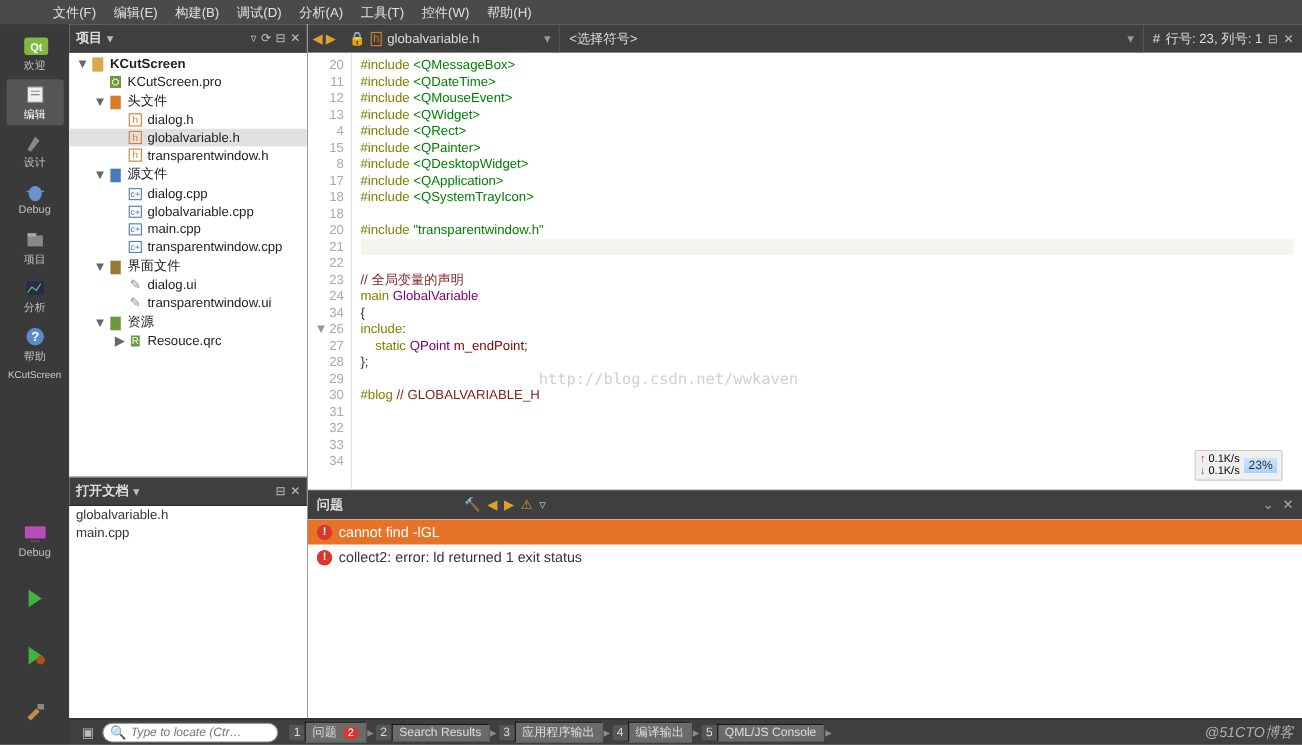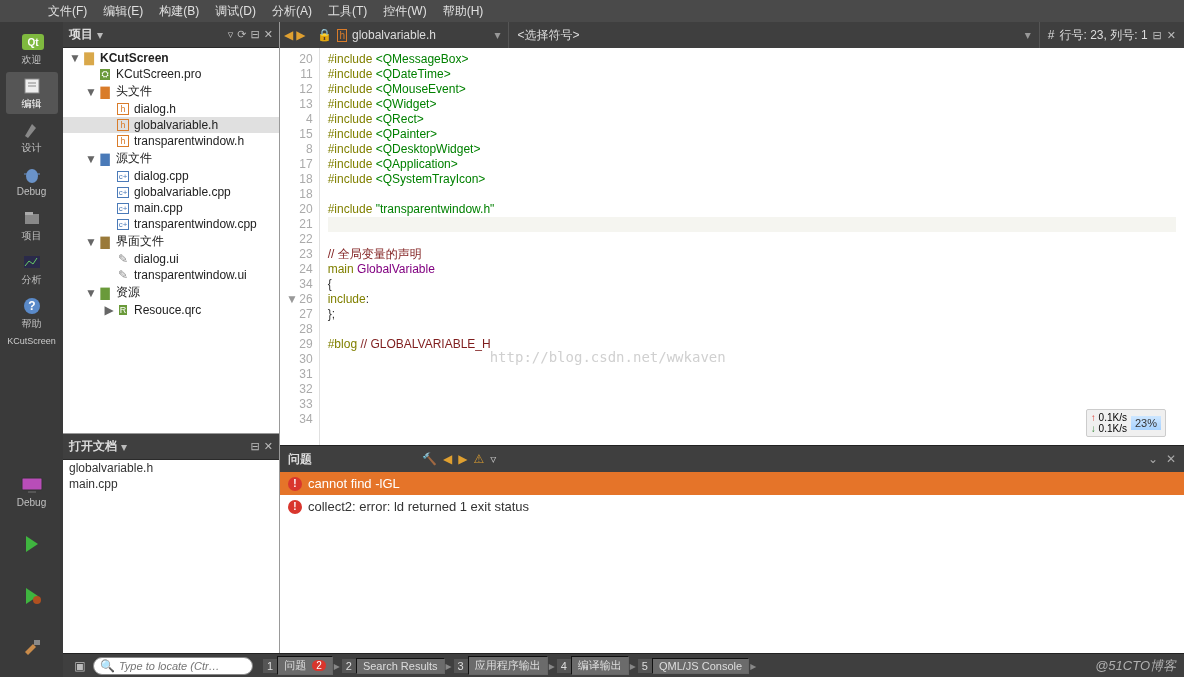--- a/index.html
+++ b/index.html
@@ -374,38 +374,39 @@
               <div class="ln">27</div>
               <div class="ln">28</div>
               <div class="ln">29</div>
               <div class="ln">30</div>
               <div class="ln">31</div>
               <div class="ln">32</div>
               <div class="ln">33</div>
               <div class="ln">34</div>
             </div>
           <div class="code" id="code">
-            <div class="watermark" style="top:290px;left:170px;margin-top:12px;">http://blog.csdn.net/wwkaven</div>
+            <div class="watermark" style="top:290px;left:170px;">http://blog.csdn.net/wwkaven</div>
           <div class="line"><span class="kw">#include</span> <span class="incl">&lt;QMessageBox&gt;</span></div>
               <div class="line"><span class="kw">#include</span> <span class="incl">&lt;QDateTime&gt;</span></div>
               <div class="line"><span class="kw">#include</span> <span class="incl">&lt;QMouseEvent&gt;</span></div>
               <div class="line"><span class="kw">#include</span> <span class="incl">&lt;QWidget&gt;</span></div>
               <div class="line"><span class="kw">#include</span> <span class="incl">&lt;QRect&gt;</span></div>
               <div class="line"><span class="kw">#include</span> <span class="incl">&lt;QPainter&gt;</span></div>
               <div class="line"><span class="kw">#include</span> <span class="incl">&lt;QDesktopWidget&gt;</span></div>
               <div class="line"><span class="kw">#include</span> <span class="incl">&lt;QApplication&gt;</span></div>
               <div class="line"><span class="kw">#include</span> <span class="incl">&lt;QSystemTrayIcon&gt;</span></div>
               <div class="line">&nbsp;</div>
               <div class="line"><span class="kw">#include</span> <span class="str">"transparentwindow.h"</span></div>
               <div class="line cursor-line">&nbsp;</div>
               <div class="line">&nbsp;</div>
               <div class="line"><span class="cmt">// 全局变量的声明</span></div>
               <div class="line"><span class="kw">main</span> <span class="cls">GlobalVariable</span></div>
               <div class="line">{</div>
               <div class="line"><span class="kw">include</span>:</div>
+              <div class="line">    <span class="kw">static</span> <span class="cls">QPoint</span> <span class="mem">m_endPoint</span>;</div>
               <div class="line">};</div>
               <div class="line">&nbsp;</div>
               <div class="line"><span class="kw">#blog</span> <span class="cmt">// GLOBALVARIABLE_H</span></div>
               <div class="line">&nbsp;</div>
             </div>
           <div class="net-widget">
             <div>
               <div><span style="color:#d9362d;">↑</span> <span>0.1K/s</span></div>
               <div><span style="color:#3a8a3a;">↓</span> <span>0.1K/s</span></div>
             </div>

